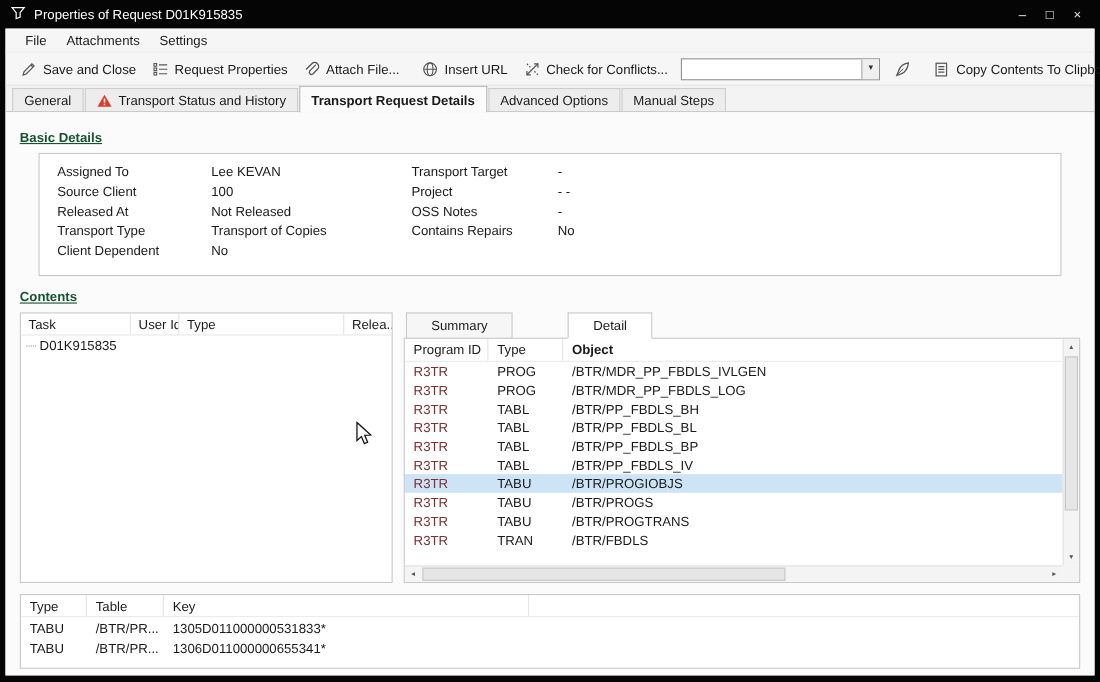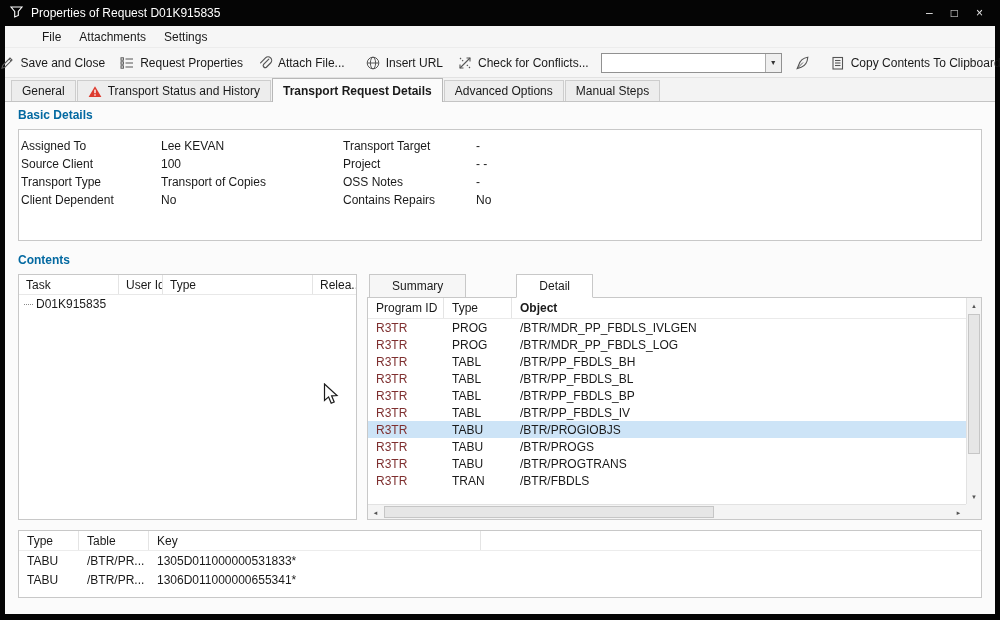--- a/index.html
+++ b/index.html
@@ -10,45 +10,45 @@
 
   
   .titlebar { height:26px; display:flex; align-items:center; gap:7px; padding:0 4px; }
   .title-text { color:#fff; }
   .win-controls { margin-left:auto; display:flex; align-items:center; gap:18px; color:#e9e9e9; padding-right:8px; font-size:12px; }
   .win-controls span { cursor:default; }
 
   .app { background:#fafafa; height:588px; display:flex; flex-direction:column; }
 
   
-  .menubar { height:22px; background:#f6f6f6; display:flex; align-items:flex-end; padding-left:28px; border-bottom:1px solid #ececec; }
+  .menubar { height:22px; background:#f6f6f6; display:flex; align-items:flex-end; padding-left:9px; border-bottom:1px solid #ececec; }
   .menu-item { padding:0 9px; height:100%; display:flex; align-items:center; }
 
   
-  .toolbar { height:30px; background:#f6f6f6; display:flex; align-items:center; padding:0 6px; border-bottom:1px solid #e2e2e2; white-space:nowrap;justify-content:center; }
+  .toolbar { height:30px; background:#f6f6f6; display:flex; align-items:center; padding:0 6px; border-bottom:1px solid #e2e2e2; white-space:nowrap; }
   .tbtn { display:flex; align-items:center; gap:5px; padding:2px 7px; }
   .tbtn .ico { display:flex; align-items:center; }
   .tsep { width:1px; height:20px; background:#cfcfcf; margin:0 3px; }
   .combo { width:188px; height:20px; background:#fff; border:1px solid #919191; display:flex; margin:0 5px; }
   .combo input { flex:1; border:none; outline:none; font:inherit; padding:0 4px; background:transparent; }
   .combo-btn { width:16px; background:#efefef; border-left:1px solid #adadad; font-size:7px; display:flex; align-items:center; justify-content:center; color:#333; }
 
   
   .tabstrip { height:24px; background:#f3f3f3; display:flex; align-items:flex-end; padding-left:6px; border-bottom:1px solid #c4c4c4; }
   .tab { position:relative; height:21px; display:flex; align-items:center; gap:6px; padding:0 10px; border:1px solid #cdcdcd; border-bottom:none; background:#ededed; margin-right:1px; }
   .tab.active { background:#fbfbfb; font-weight:bold; height:24px; margin-bottom:-1px; z-index:2; border-color:#b7b7b7; }
   .tab .ico { display:flex; align-items:center; }
 
   
   .content { flex:1; padding:6px 8px 0; background:#fbfbfb; }
-  .section-title { margin:0 0 7px 5px; font-weight:bold; color:#0369a1; }
+  .section-title { margin:10px 0 7px 5px; font-weight:bold; color:#14532d;text-decoration:underline; }
   .panel { background:#fff; border:1px solid #c8c8c8; }
 
   
-  .basic-box { margin:0 5px 12px; padding:7px 2px 8px; display:flex; height:112px; }
+  .basic-box { margin:0 22px 12px; padding:7px 16px 8px; display:flex; height:112px; }
   .bd-col.left  { width:322px; }
   .bd-col.right { flex:1; }
   .bd-row { height:18px; display:flex; align-items:center; }
   .bd-label { width:140px; }
   .bd-col.right .bd-label { width:133px; }
 
   
   .contents-row { display:flex; margin:0 5px; gap:10px; height:246px; }
 
   .task-panel { width:339px; display:flex; flex-direction:column; }
@@ -243,20 +243,24 @@
         <div class="bd-col left">
           <div class="bd-row">
               <span class="bd-label">Assigned To</span>
               <span class="bd-value">Lee KEVAN</span>
             </div>
           <div class="bd-row">
               <span class="bd-label">Source Client</span>
               <span class="bd-value">100</span>
             </div>
           <div class="bd-row">
+              <span class="bd-label">Released At</span>
+              <span class="bd-value">Not Released</span>
+            </div>
+          <div class="bd-row">
               <span class="bd-label">Transport Type</span>
               <span class="bd-value">Transport of Copies</span>
             </div>
           <div class="bd-row">
               <span class="bd-label">Client Dependent</span>
               <span class="bd-value">No</span>
             </div>
         </div>
         <div class="bd-col right">
           <div class="bd-row">

